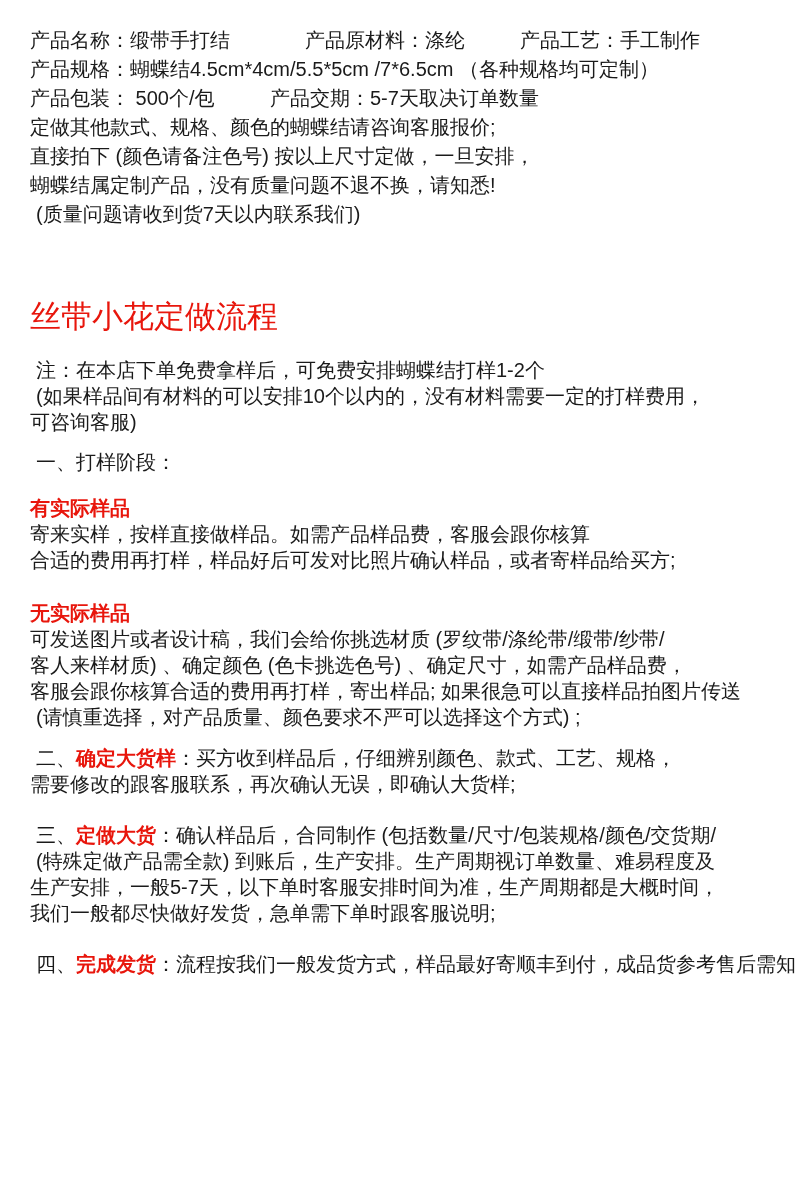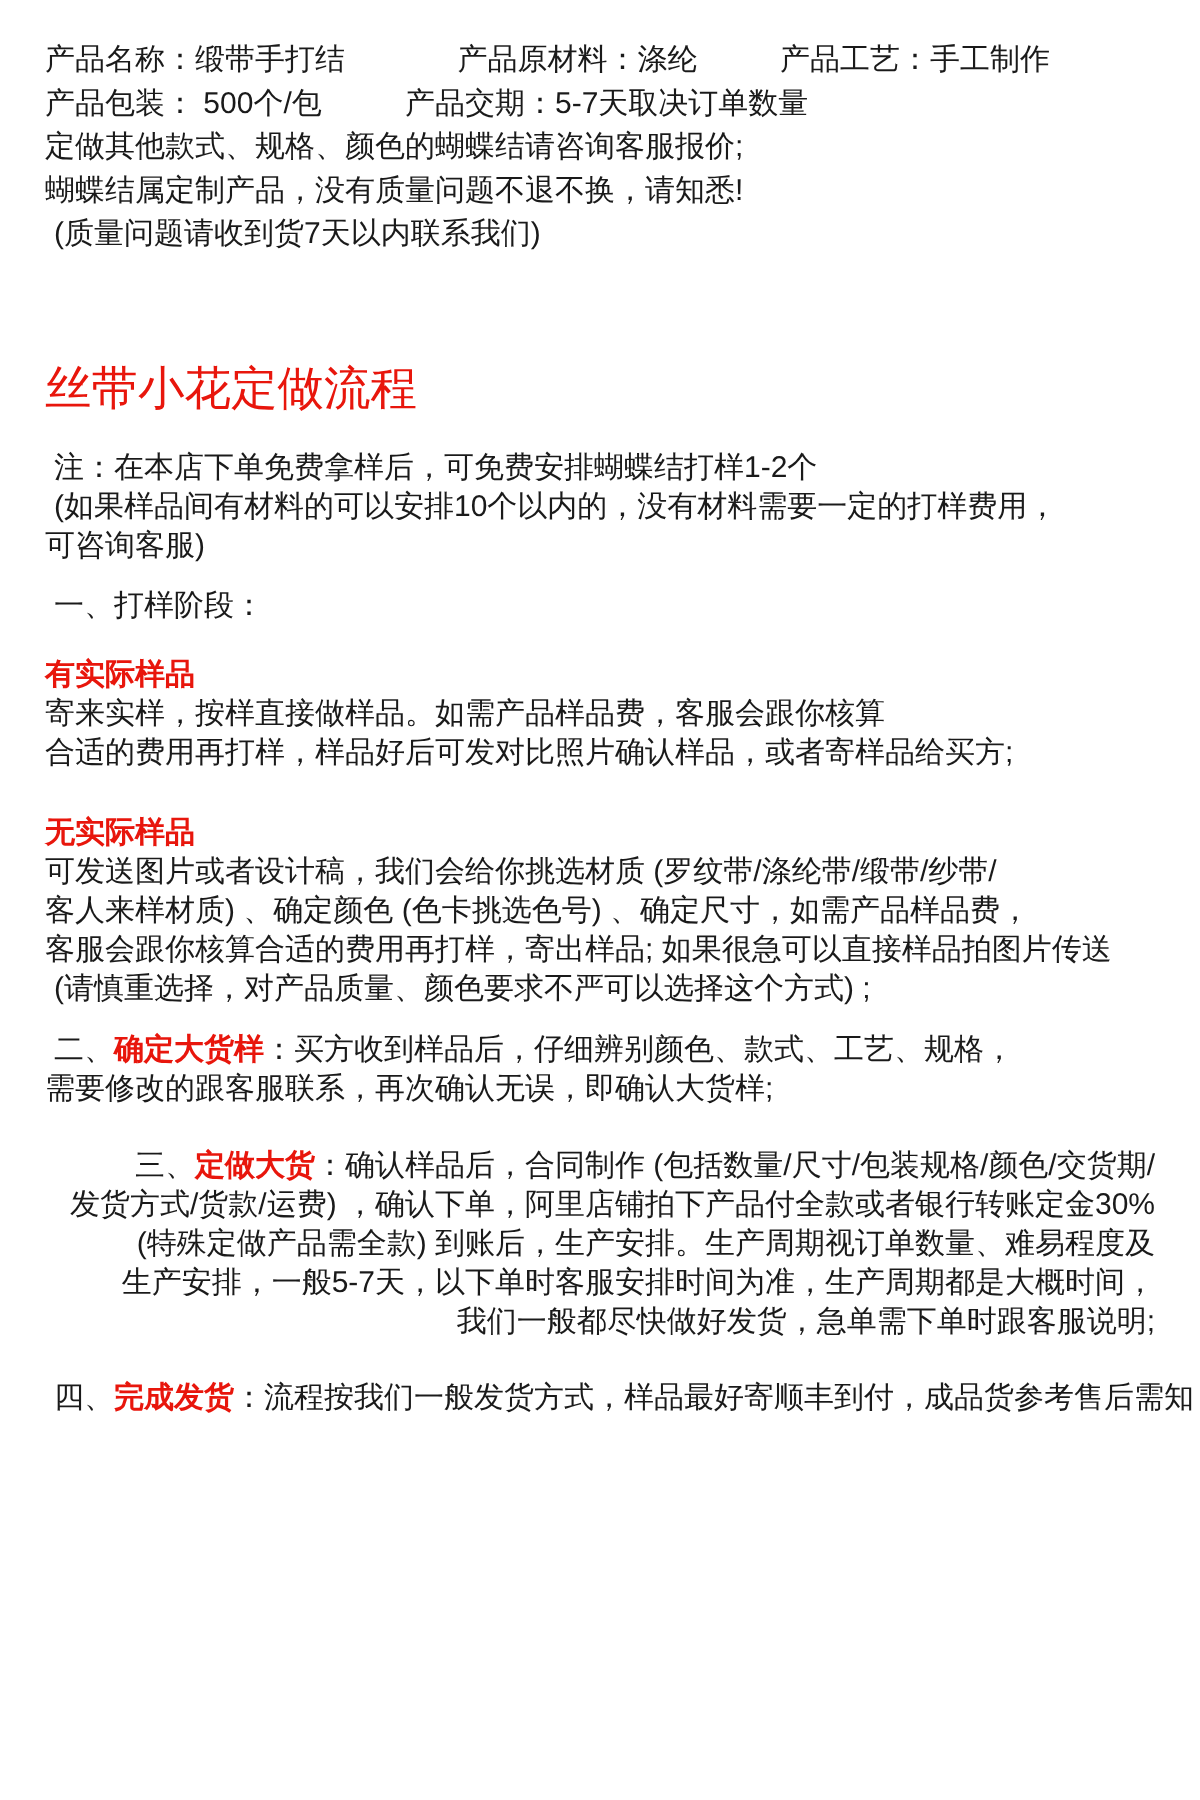--- a/index.html
+++ b/index.html
@@ -57,44 +57,46 @@
     line-height:32px;
     font-weight:normal;
     color:var(--red);
     white-space:pre;
   }
   .note{margin-top:24px;}
   .stage{margin-top:14px;}
   .sample-a{margin-top:20px;}
   .sample-b{margin-top:27px;}
   .step-2{margin-top:15px;}
-  .step-3{margin-top:25px;text-align:right;}
+  .step-3{margin-top:25px;}
   .step-4{margin-top:25px;}
   .red{color:var(--red);font-weight:bold;}
   .indent{padding-left:6px;}
 </style>
 </head>
 <body>
 
 <div class="page">
 
   <section class="specs">
     <div class="line row">
       <span class="col-1">产品名称：缎带手打结</span>
       <span class="col-2">产品原材料：涤纶</span>
       <span>产品工艺：手工制作</span>
     </div>
+    <div class="line">产品规格：蝴蝶结4.5cm*4cm/5.5*5cm /7*6.5cm （各种规格均可定制）</div>
     <div class="line row">
       <span class="col-p">产品包装： 500个/包</span>
       <span>产品交期：5-7天取决订单数量</span>
     </div>
   </section>
 
   <section class="notice">
     <div class="line">定做其他款式、规格、颜色的蝴蝶结请咨询客服报价;</div>
+    <div class="line">直接拍下 (颜色请备注色号) 按以上尺寸定做，一旦安排，</div>
     <div class="line">蝴蝶结属定制产品，没有质量问题不退不换，请知悉!</div>
     <div class="line indent">(质量问题请收到货7天以内联系我们)</div>
   </section>
 
 
   <section class="flow">
     <h2 class="heading">丝带小花定做流程</h2>
 
     <div class="note">
       <div class="line indent">注：在本店下单免费拿样后，可免费安排蝴蝶结打样1-2个</div>
@@ -120,21 +122,20 @@
       <div class="line indent">(请慎重选择，对产品质量、颜色要求不严可以选择这个方式) ;</div>
     </div>
 
     <div class="step-2">
       <div class="line indent"><span>二、</span><span class="red">确定大货样</span><span>：买方收到样品后，仔细辨别颜色、款式、工艺、规格，</span></div>
       <div class="line">需要修改的跟客服联系，再次确认无误，即确认大货样;</div>
     </div>
 
     <div class="step-3">
       <div class="line indent"><span>三、</span><span class="red">定做大货</span><span>：确认样品后，合同制作 (包括数量/尺寸/包装规格/颜色/交货期/</span></div>
-      <div class="line">发货方式/货款/运费) ，确认下单，阿里店铺拍下产品付全款或者银行转账定金30%</div>
       <div class="line indent">(特殊定做产品需全款) 到账后，生产安排。生产周期视订单数量、难易程度及</div>
       <div class="line">生产安排，一般5-7天，以下单时客服安排时间为准，生产周期都是大概时间，</div>
       <div class="line">我们一般都尽快做好发货，急单需下单时跟客服说明;</div>
     </div>
 
     <div class="step-4">
       <div class="line indent"><span>四、</span><span class="red">完成发货</span><span>：流程按我们一般发货方式，样品最好寄顺丰到付，成品货参考售后需知！</span></div>
     </div>
   </section>
 

